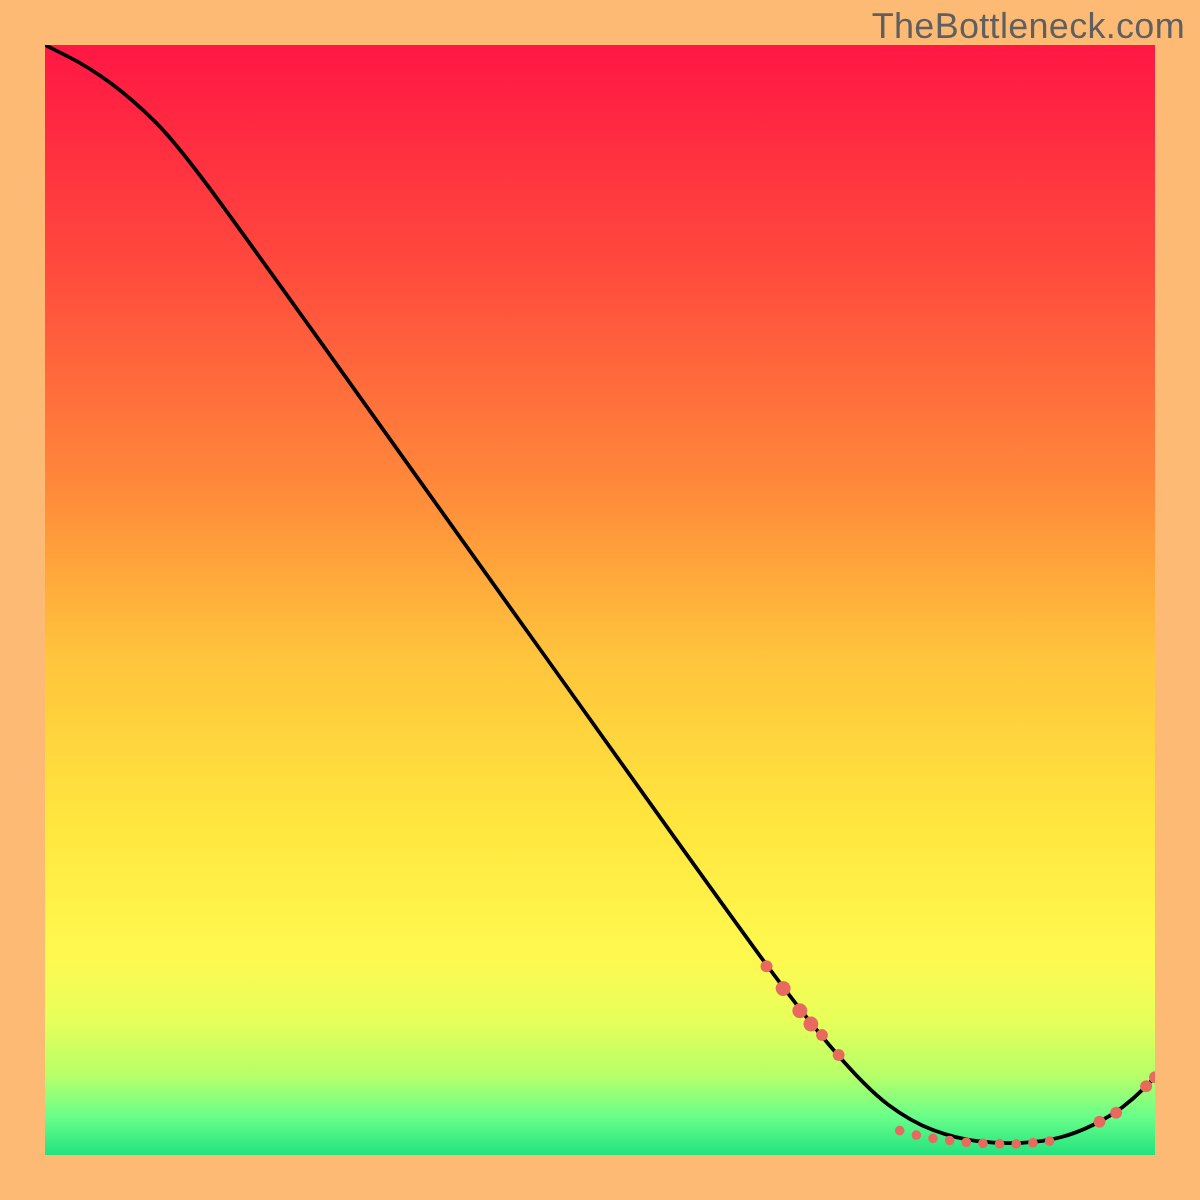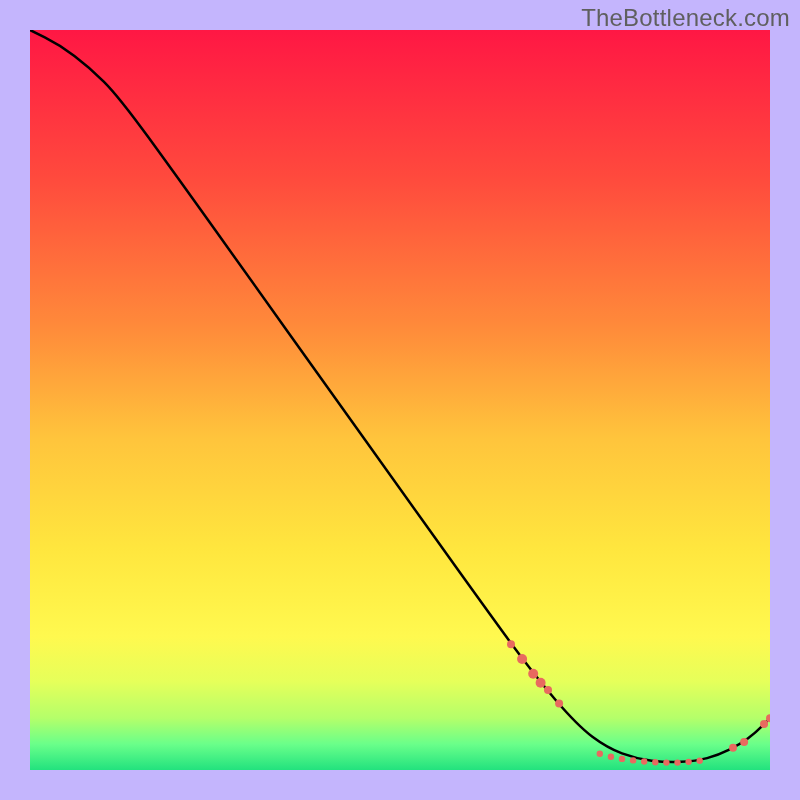--- a/index.html
+++ b/index.html
@@ -8,21 +8,21 @@
     width: 800px;
     height: 800px;
     background: #000;
     font-family: Arial, Helvetica, sans-serif;
     overflow: hidden;
   }
   .frame {
     position: relative;
     width: 800px;
     height: 800px;
-    background: #c4b5fd;
+    background: #fdba74;
   }
   .watermark {
     position: absolute;
     top: 4px;
     right: 10px;
     color: #5f5f5f;
     font-size: 24px;
     letter-spacing: 0.2px;
     font-weight: 400;
   }

